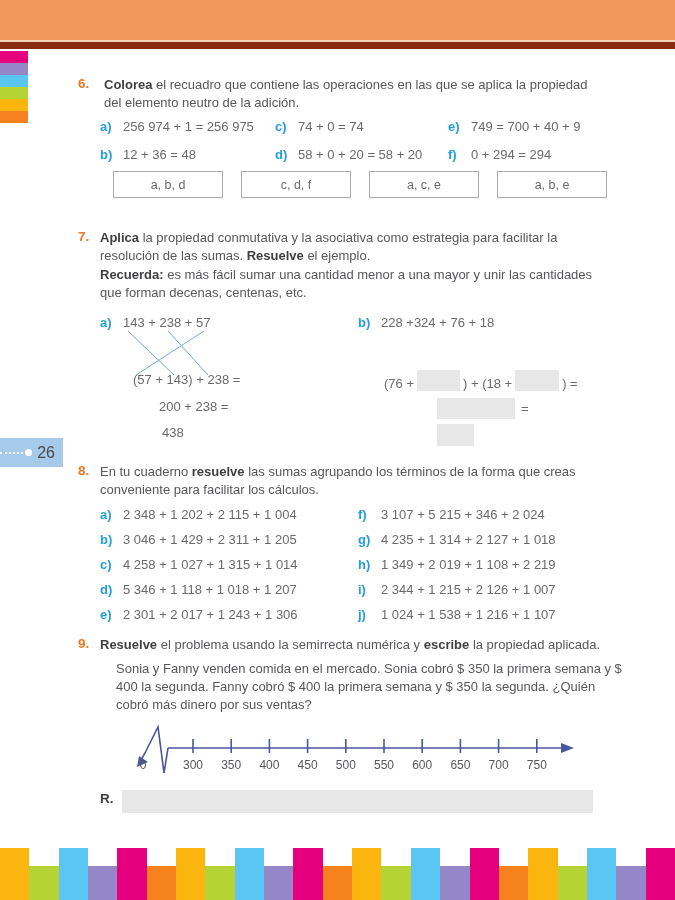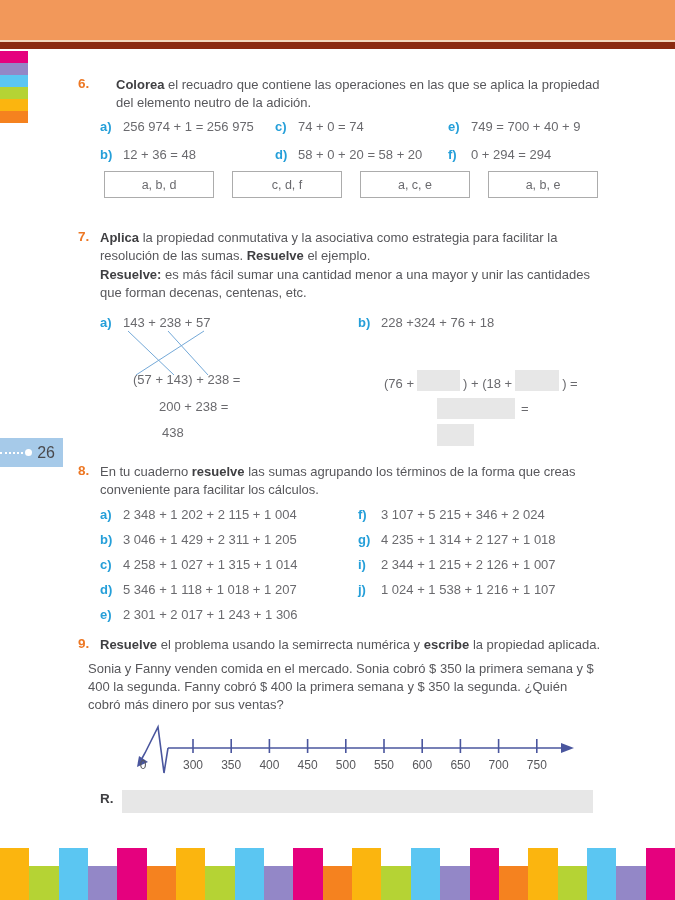--- a/index.html
+++ b/index.html
@@ -63,50 +63,50 @@
   <div class="side-tab" style="background: rgb(91, 198, 242);"></div>
 
   <div class="side-tab" style="background: rgb(181, 211, 52);"></div>
 
   <div class="side-tab" style="background: rgb(251, 181, 15);"></div>
 
   <div class="side-tab" style="background: rgb(245, 130, 31);"></div>
 </div>
 
 <div class="abs ex-num" style="left:78px;top:76px;">6.</div>
-<div class="abs para" style="left:116px;top:76px;width:495px;"><span class="b">Colorea</span><span> el recuadro que contiene las operaciones en las que se aplica la propiedad del elemento neutro de la adición.</span></div>
+<div class="abs para" style="left:104px;top:76px;width:495px;"><span class="b">Colorea</span><span> el recuadro que contiene las operaciones en las que se aplica la propiedad del elemento neutro de la adición.</span></div>
 
 <div class="abs ex6-grid" style="left:100px;top:112px;width:494px;" id="ex6-grid">
   <div><span class="lbl t-lbl">a)</span><span class="eq t-eq">256 974 + 1 = 256 975</span></div>
 
   <div><span class="lbl t-lbl">b)</span><span class="eq t-eq">12 + 36 = 48</span></div>
 
   <div><span class="lbl t-lbl">c)</span><span class="eq t-eq">74 + 0 = 74</span></div>
 
   <div><span class="lbl t-lbl">d)</span><span class="eq t-eq">58 + 0 + 20 = 58 + 20</span></div>
 
   <div><span class="lbl t-lbl">e)</span><span class="eq t-eq">749 = 700 + 40 + 9</span></div>
 
   <div><span class="lbl t-lbl">f)</span><span class="eq t-eq">0 + 294 = 294</span></div>
 </div>
 
-<div class="abs ex6-boxes" style="left:104px;top:171px;" id="ex6-boxes">
+<div class="abs ex6-boxes" style="left:113px;top:171px;" id="ex6-boxes">
   <div class="ansbox t-txt">a, b, d</div>
 
   <div class="ansbox t-txt">c, d, f</div>
 
   <div class="ansbox t-txt">a, c, e</div>
 
   <div class="ansbox t-txt">a, b, e</div>
 </div>
 
 <div class="abs ex-num" style="left:78px;top:229px;">7.</div>
 <div class="abs para" style="left:100px;top:229px;width:500px;"><span class="b">Aplica</span><span> la propiedad conmutativa y la asociativa como estrategia para facilitar la resolución de las sumas. </span><span class="b">Resuelve</span><span> el ejemplo.</span></div>
 
-<div class="abs para" style="left:100px;top:266px;width:512px;"><span class="b">Resuelve:</span><span> es más fácil sumar una cantidad menor a una mayor y unir las cantidades que forman decenas, centenas, etc.</span></div>
+<div class="abs para" style="left:100px;top:266px;width:512px;"><span class="b">Recuerda:</span><span> es más fácil sumar una cantidad menor a una mayor y unir las cantidades que forman decenas, centenas, etc.</span></div>
 
 <div class="abs" style="left:100px;top:313px;"><span class="lbl">a)</span><span class="eq">143 + 238 + 57</span></div>
 <div class="abs" style="left:358px;top:313px;"><span class="lbl">b)</span><span class="eq">228 +324 + 76 + 18</span></div>
 
 <svg class="abs" style="left:116px;top:329px;" width="120" height="48">
   <line x1="12" y1="2" x2="58" y2="46" stroke-width="1" stroke="#74A9D8"></line>
   <line x1="52" y1="2" x2="92" y2="46" stroke-width="1" stroke="#74A9D8"></line>
   <line x1="88" y1="2" x2="20" y2="46" stroke-width="1" stroke="#74A9D8"></line>
 </svg>
 
@@ -146,30 +146,31 @@
   <div><span class="lbl t-lbl">c)</span><span class="eq t-eq">4 258 + 1 027 + 1 315 + 1 014</span></div>
 
   <div><span class="lbl t-lbl">d)</span><span class="eq t-eq">5 346 + 1 118 + 1 018 + 1 207</span></div>
 
   <div><span class="lbl t-lbl">e)</span><span class="eq t-eq">2 301 + 2 017 + 1 243 + 1 306</span></div>
 
   <div><span class="lbl t-lbl">f)</span><span class="eq t-eq">3 107 + 5 215 + 346 + 2 024</span></div>
 
   <div><span class="lbl t-lbl">g)</span><span class="eq t-eq">4 235 + 1 314 + 2 127 + 1 018</span></div>
 
+  <div><span class="lbl t-lbl">h)</span><span class="eq t-eq">1 349 + 2 019 + 1 108 + 2 219</span></div>
 
   <div><span class="lbl t-lbl">i)</span><span class="eq t-eq">2 344 + 1 215 + 2 126 + 1 007</span></div>
 
   <div><span class="lbl t-lbl">j)</span><span class="eq t-eq">1 024 + 1 538 + 1 216 + 1 107</span></div>
 </div>
 
 <div class="abs ex-num" style="left:78px;top:636px;">9.</div>
 <div class="abs para" style="left:100px;top:636px;width:520px;"><span class="b">Resuelve</span><span> el problema usando la semirrecta numérica y </span><span class="b">escribe</span><span> la propiedad aplicada.</span></div>
 
-<div class="abs para" style="left:88px;top:660px;width:512px;">Sonia y Fanny venden comida en el mercado. Sonia cobró $ 350 la primera semana y $ 400 la segunda. Fanny cobró $ 400 la primera semana y $ 350 la segunda. ¿Quién cobró más dinero por sus ventas?</div>
+<div class="abs para" style="left:116px;top:660px;width:512px;">Sonia y Fanny venden comida en el mercado. Sonia cobró $ 350 la primera semana y $ 400 la segunda. Fanny cobró $ 400 la primera semana y $ 350 la segunda. ¿Quién cobró más dinero por sus ventas?</div>
 
 <svg class="abs" style="left:125px;top:720px;" width="460" height="60" id="numberline">
   <polyline points="15,42 20,33 33,7 39,53 43,28" fill="none" stroke-width="1.6" stroke="#4A569E"></polyline>
   <polygon points="12,47 14,36 23,42" fill="#4A569E"></polygon>
   <line x1="43" y1="28" x2="437" y2="28" stroke-width="1.6" stroke="#4A569E"></line>
   <polygon points="436,23 449,28 436,33" fill="#4A569E"></polygon>
   <text x="18" y="49" font-size="12" text-anchor="middle" fill="#57575B">0</text>
   <g id="nl-ticks">
       <line x1="68" x2="68" y1="19" y2="33" stroke="#4A569E" stroke-width="1.6"></line>
       <text x="68" y="49" font-size="12" text-anchor="middle" fill="#57575B">300</text>

